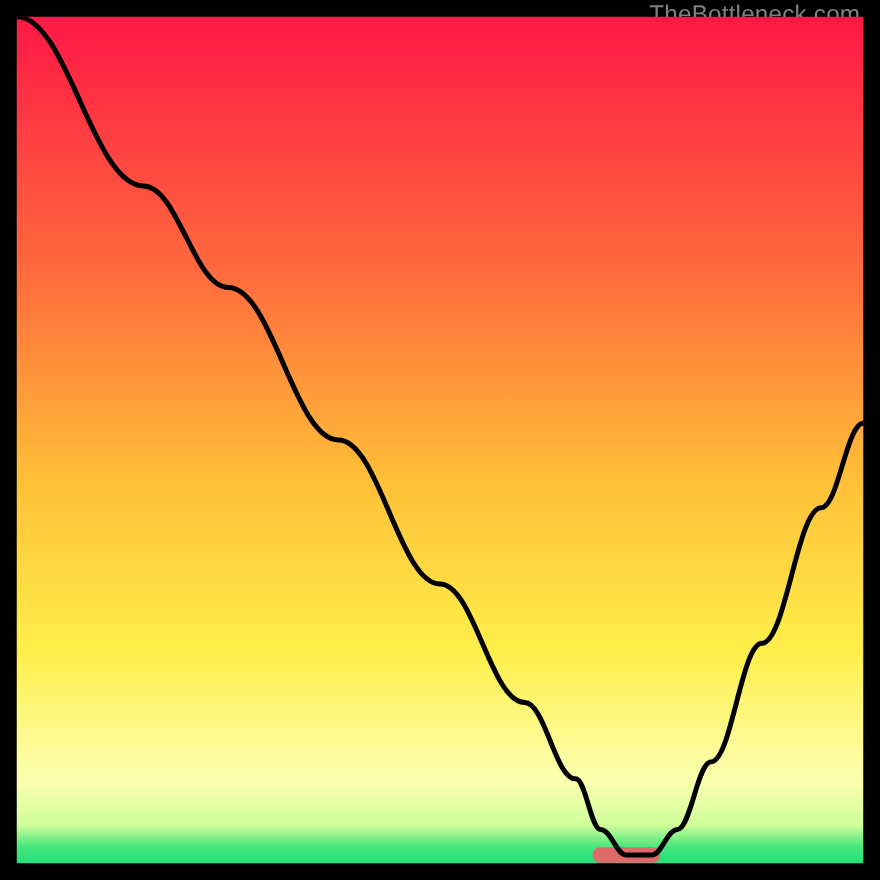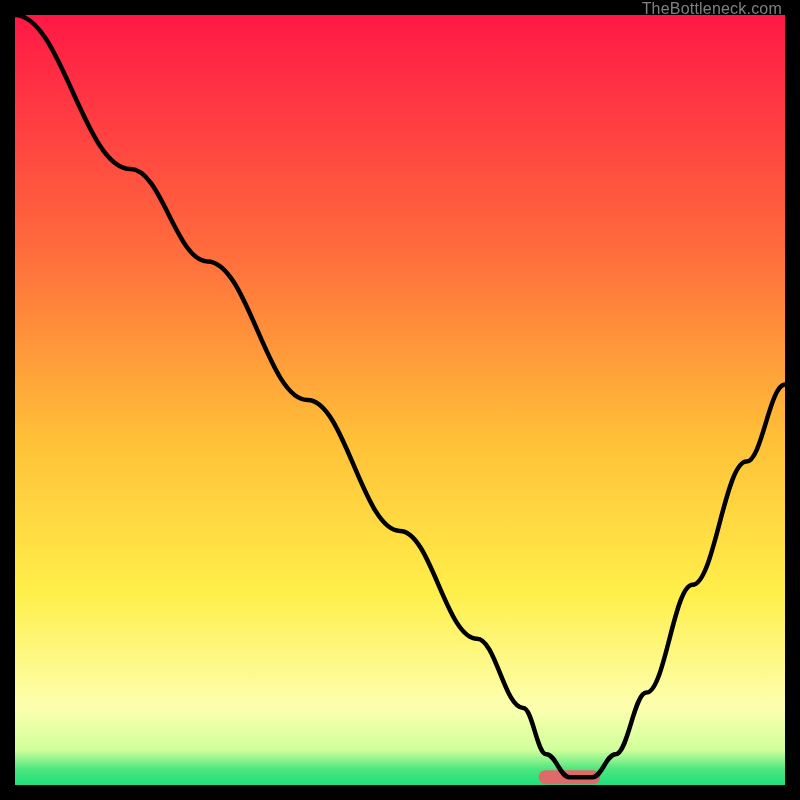--- a/index.html
+++ b/index.html
@@ -21,21 +21,21 @@
     left: 15px;
     top: 15px;
     width: 770px;
     height: 770px;
   }
   .watermark {
     position: absolute;
     top: 0px;
     right: 18px;
     font-family: -apple-system, BlinkMacSystemFont, "Segoe UI", Arial, sans-serif;
-    font-size: 16px;
+    font-size: 22px;
     font-weight: 500;
     color: #808080;
     letter-spacing: 0.2px;
   }
 </style>
 </head>
 <body>
 
 <div class="stage">
   <div class="watermark">TheBottleneck.com</div>

